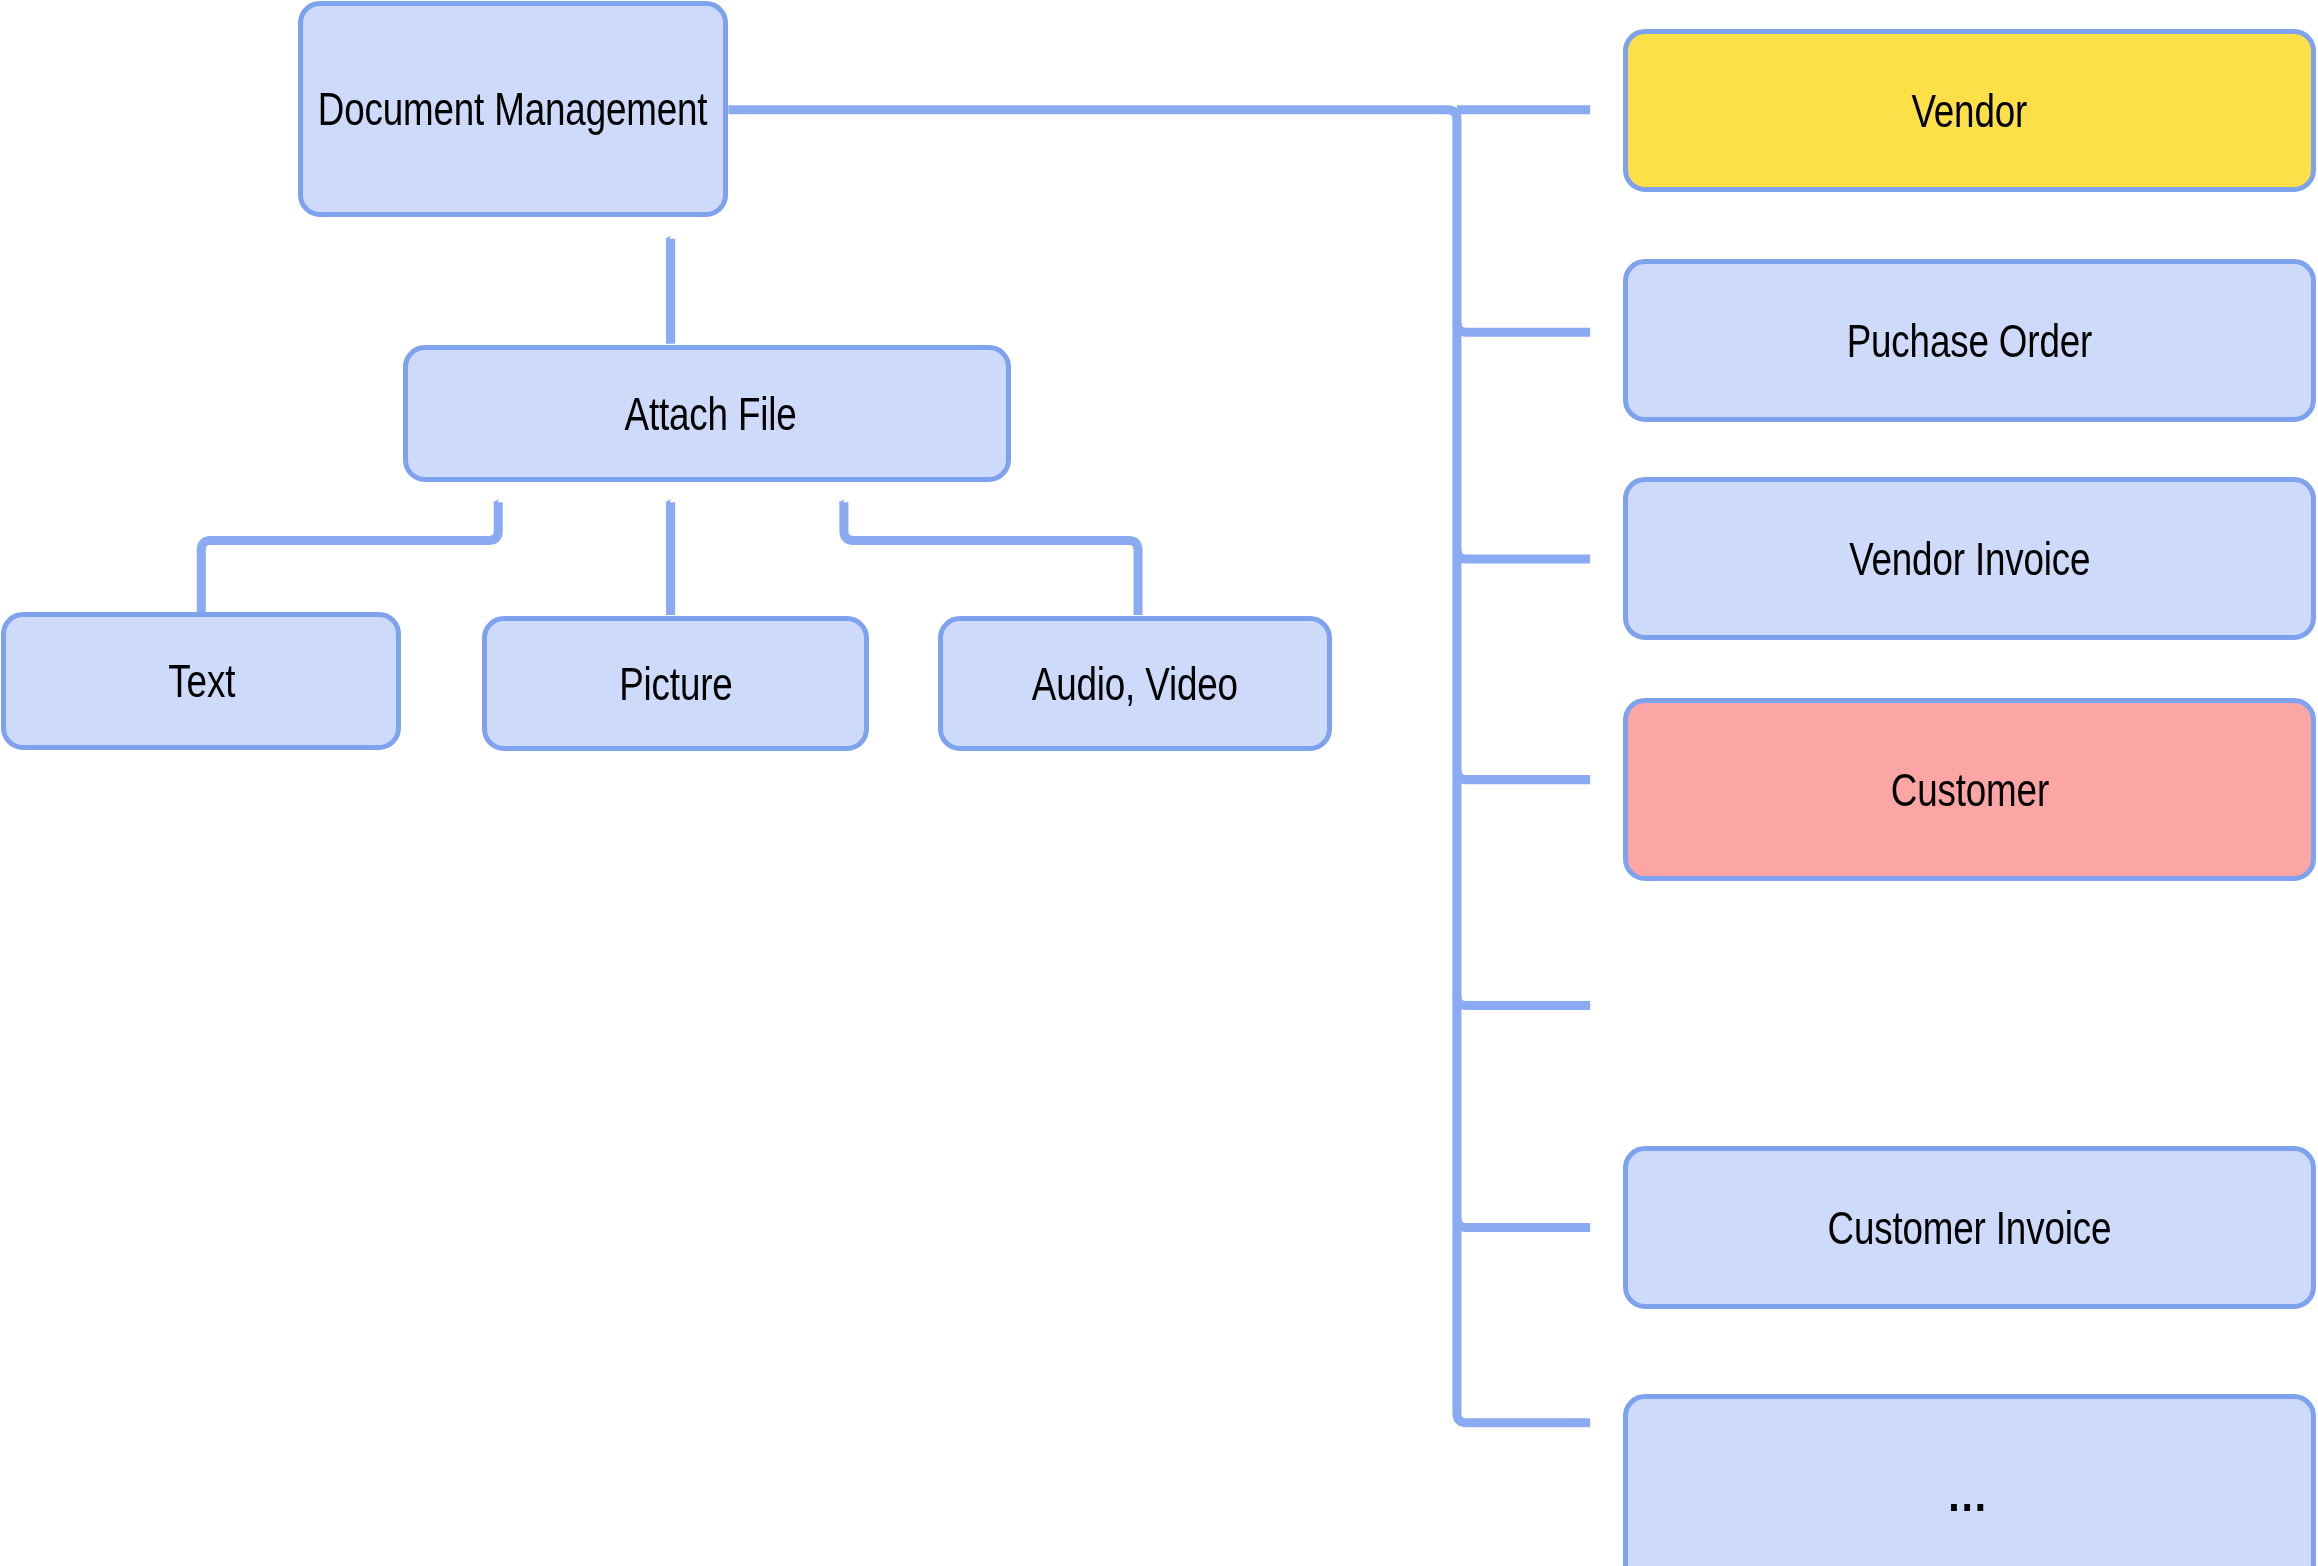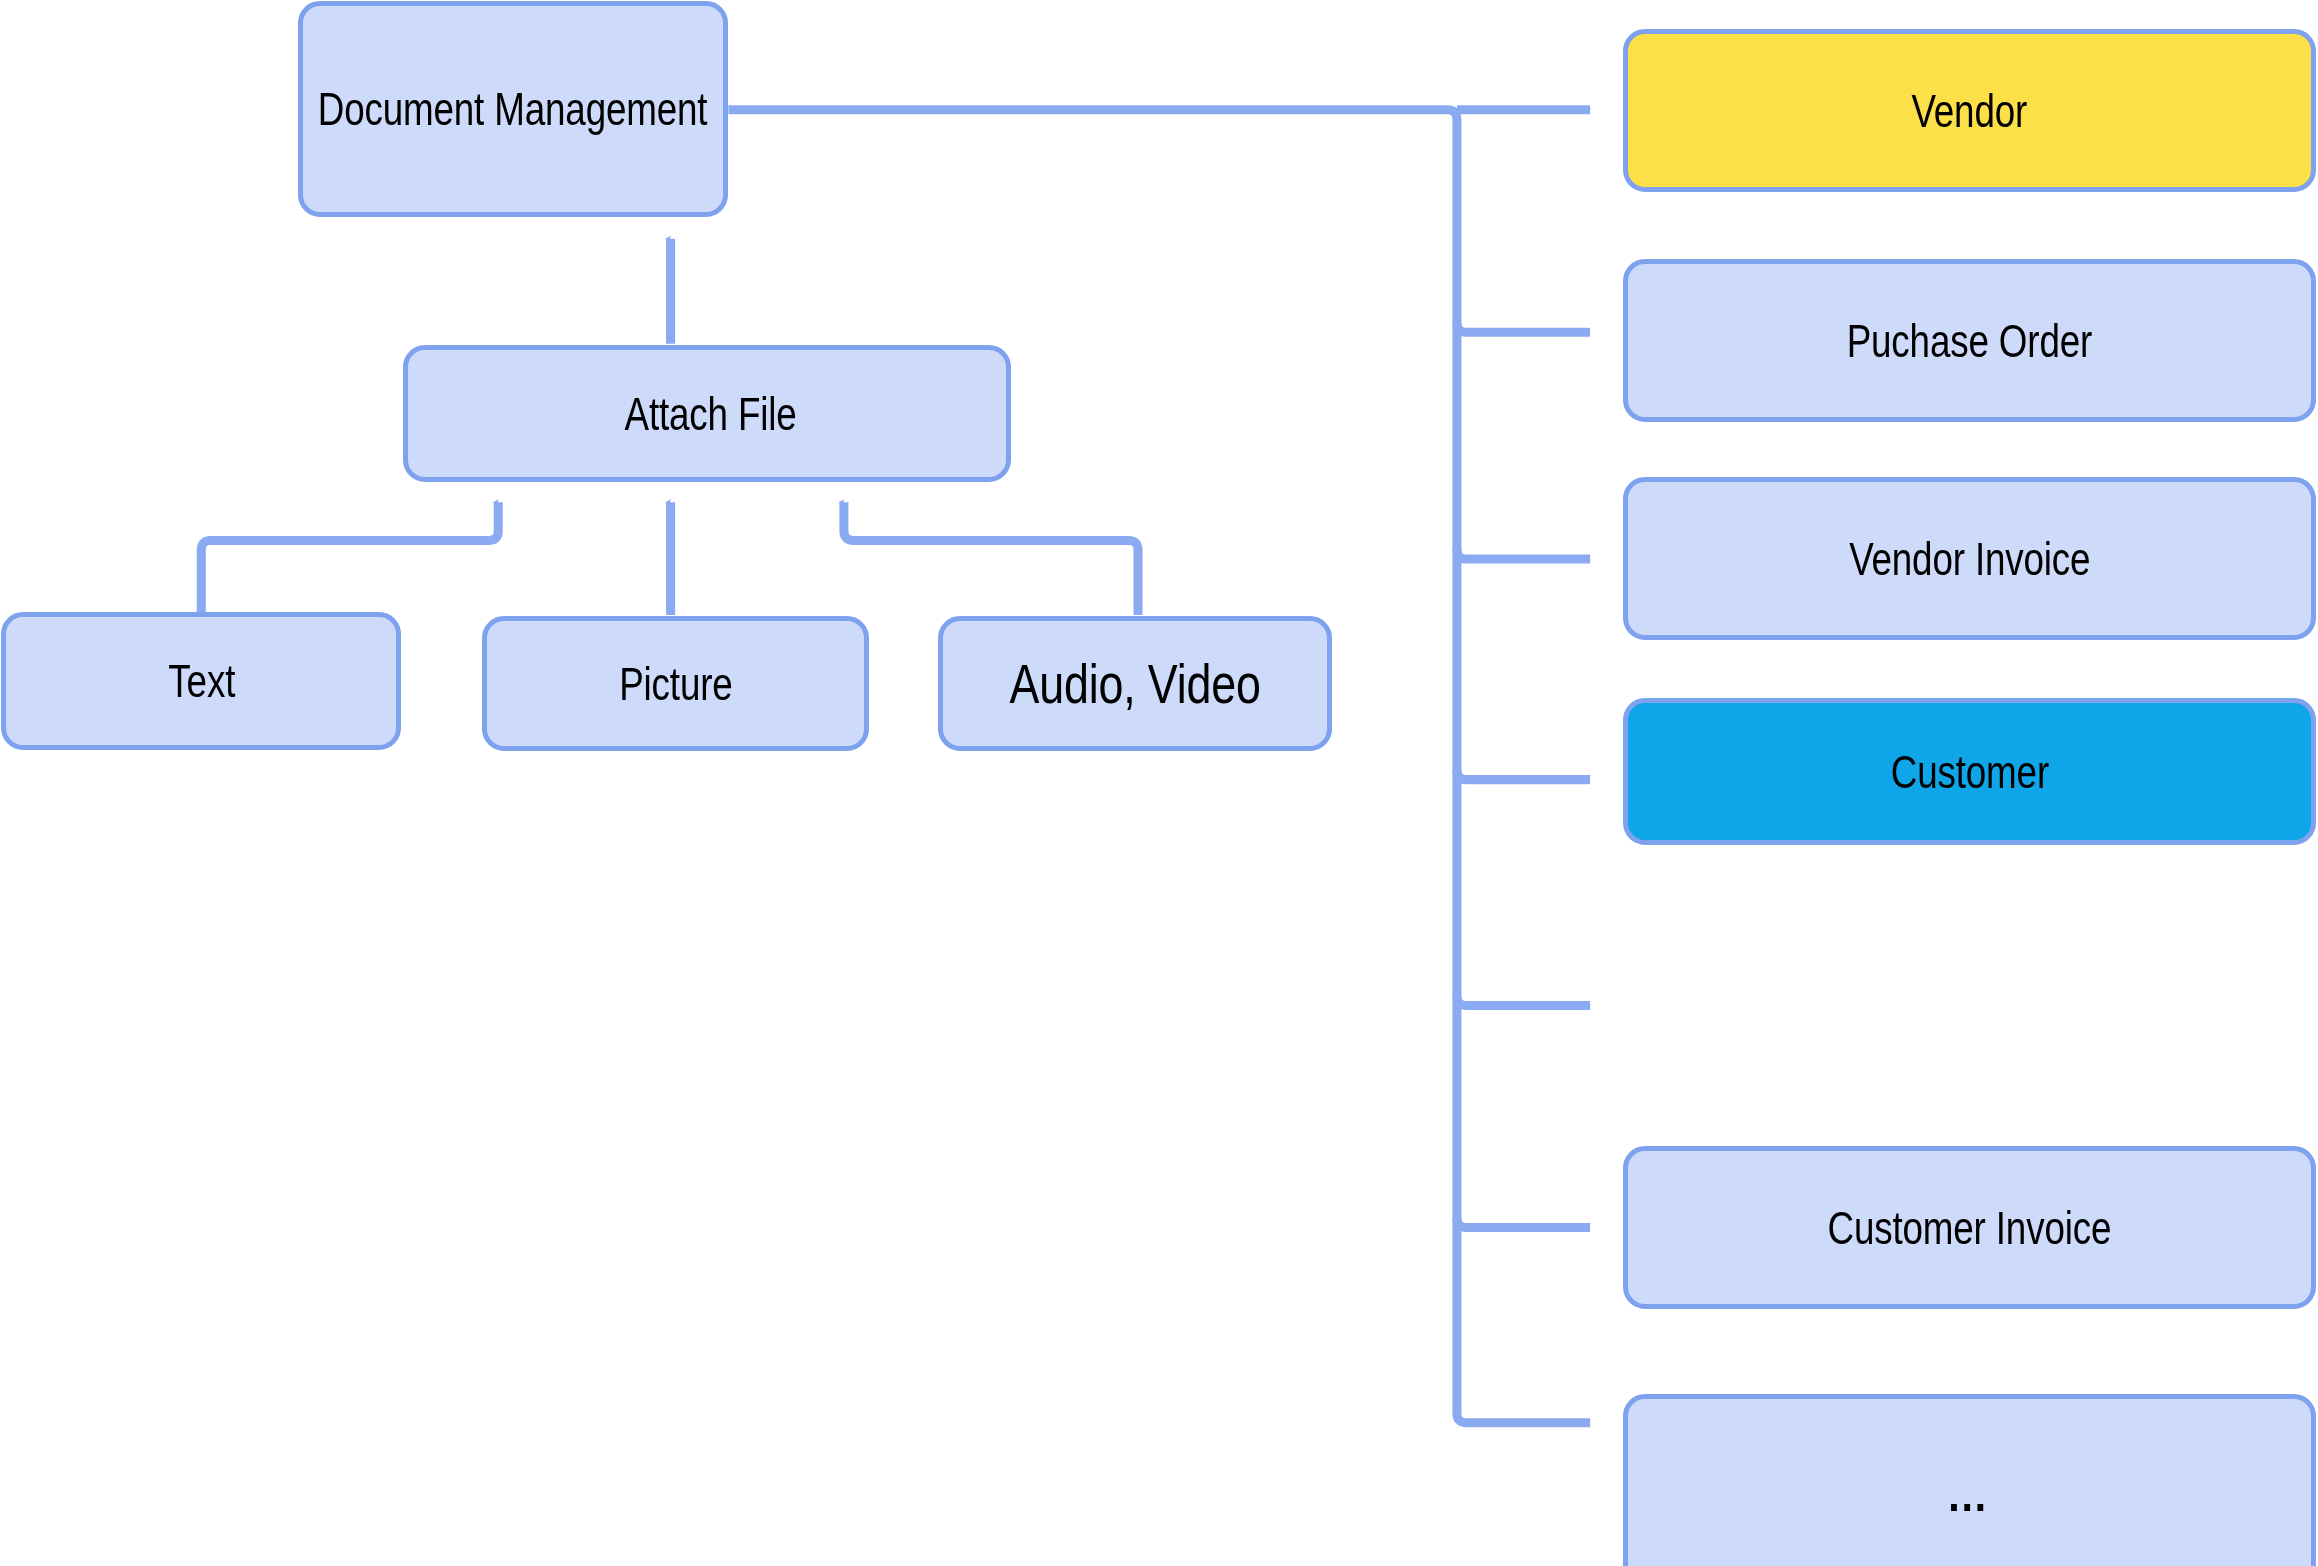--- a/index.html
+++ b/index.html
@@ -100,37 +100,37 @@
   </div>
 
   <div class="node" style="left: 1.4px; top: 612px; width: 400px; height: 138px; font-size: 46px; background: rgb(205, 218, 250); border-color: rgb(127, 162, 239); color: rgb(0, 0, 0);">
     <span class="node-label">Text</span>
   </div>
 
   <div class="node" style="left: 482px; top: 616px; width: 387px; height: 135px; font-size: 46px; background: rgb(205, 218, 250); border-color: rgb(127, 162, 239); color: rgb(0, 0, 0);">
     <span class="node-label">Picture</span>
   </div>
 
-  <div class="node" style="left: 938px; top: 616px; width: 394px; height: 135px; font-size: 56px; background: rgb(205, 218, 250); border-color: rgb(127, 162, 239); color: rgb(0, 0, 0);">
+  <div class="node" style="left: 938px; top: 616px; width: 394px; height: 135px; font-size: 46px; background: rgb(205, 218, 250); border-color: rgb(127, 162, 239); color: rgb(0, 0, 0);">
     <span class="node-label">Audio, Video</span>
   </div>
 
   <div class="node" style="left: 1623px; top: 29px; width: 693px; height: 163px; font-size: 46px; background: #fde047; border-color: rgb(127, 162, 239); color: rgb(0, 0, 0);">
     <span class="node-label">Vendor</span>
   </div>
 
   <div class="node" style="left: 1623px; top: 259px; width: 693px; height: 163px; font-size: 46px; background: rgb(205, 218, 250); border-color: rgb(127, 162, 239); color: rgb(0, 0, 0);">
     <span class="node-label">Puchase Order</span>
   </div>
 
   <div class="node" style="left: 1623px; top: 477px; width: 693px; height: 163px; font-size: 46px; background: rgb(205, 218, 250); border-color: rgb(127, 162, 239); color: rgb(0, 0, 0);">
     <span class="node-label">Vendor Invoice</span>
   </div>
 
-  <div class="node" style="left: 1623px; top: 698px; width: 693px; height: 147px; font-size: 46px; background: #0ea5e9; border-color: rgb(127, 162, 239); color: rgb(0, 0, 0);">
+  <div class="node" style="left: 1623px; top: 698px; width: 693px; height: 183px; font-size: 46px; background: #fca5a5; border-color: rgb(127, 162, 239); color: rgb(0, 0, 0);">
     <span class="node-label">Customer</span>
   </div>
 
 
   <div class="node" style="left: 1623px; top: 1146px; width: 693px; height: 163px; font-size: 46px; background: rgb(205, 218, 250); border-color: rgb(127, 162, 239); color: rgb(0, 0, 0);">
     <span class="node-label">Customer Invoice</span>
   </div>
 
   <div class="node" style="left: 1623px; top: 1394px; width: 693px; height: 201px; font-size: 46px; background: rgb(205, 218, 250); border-color: rgb(127, 162, 239); color: rgb(0, 0, 0);">
     <span class="node-label ellipsis-label">…</span>

